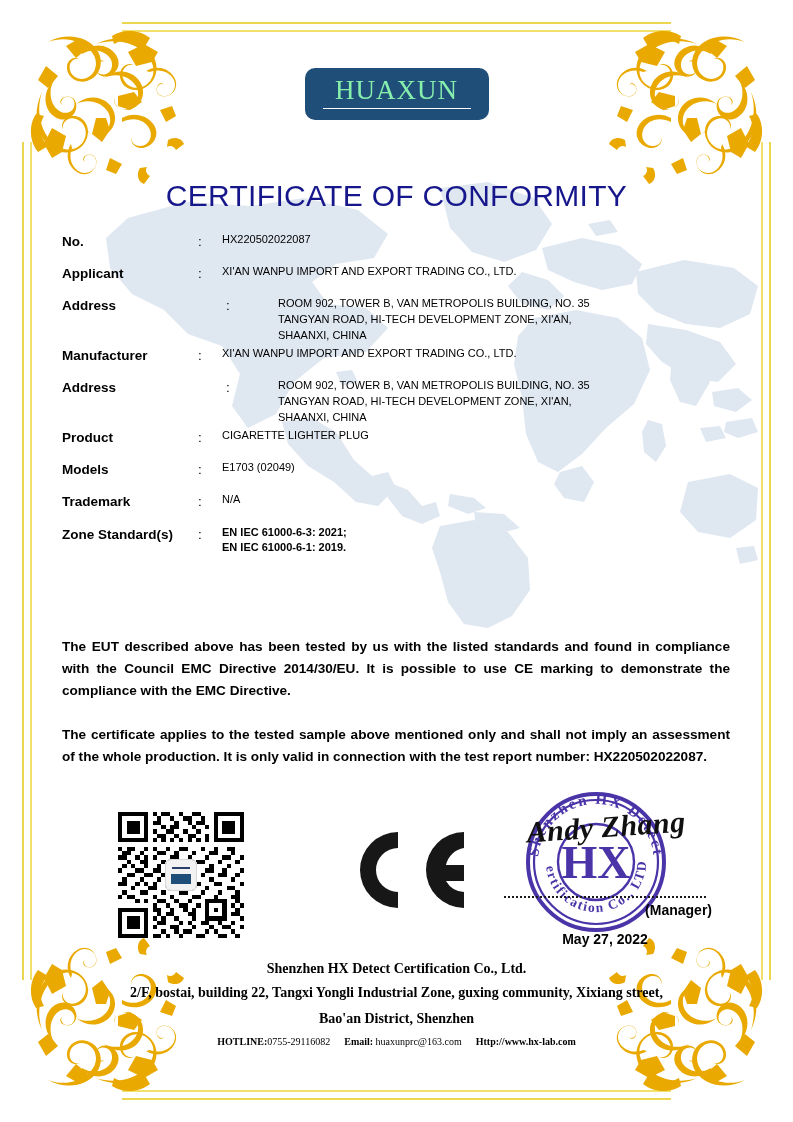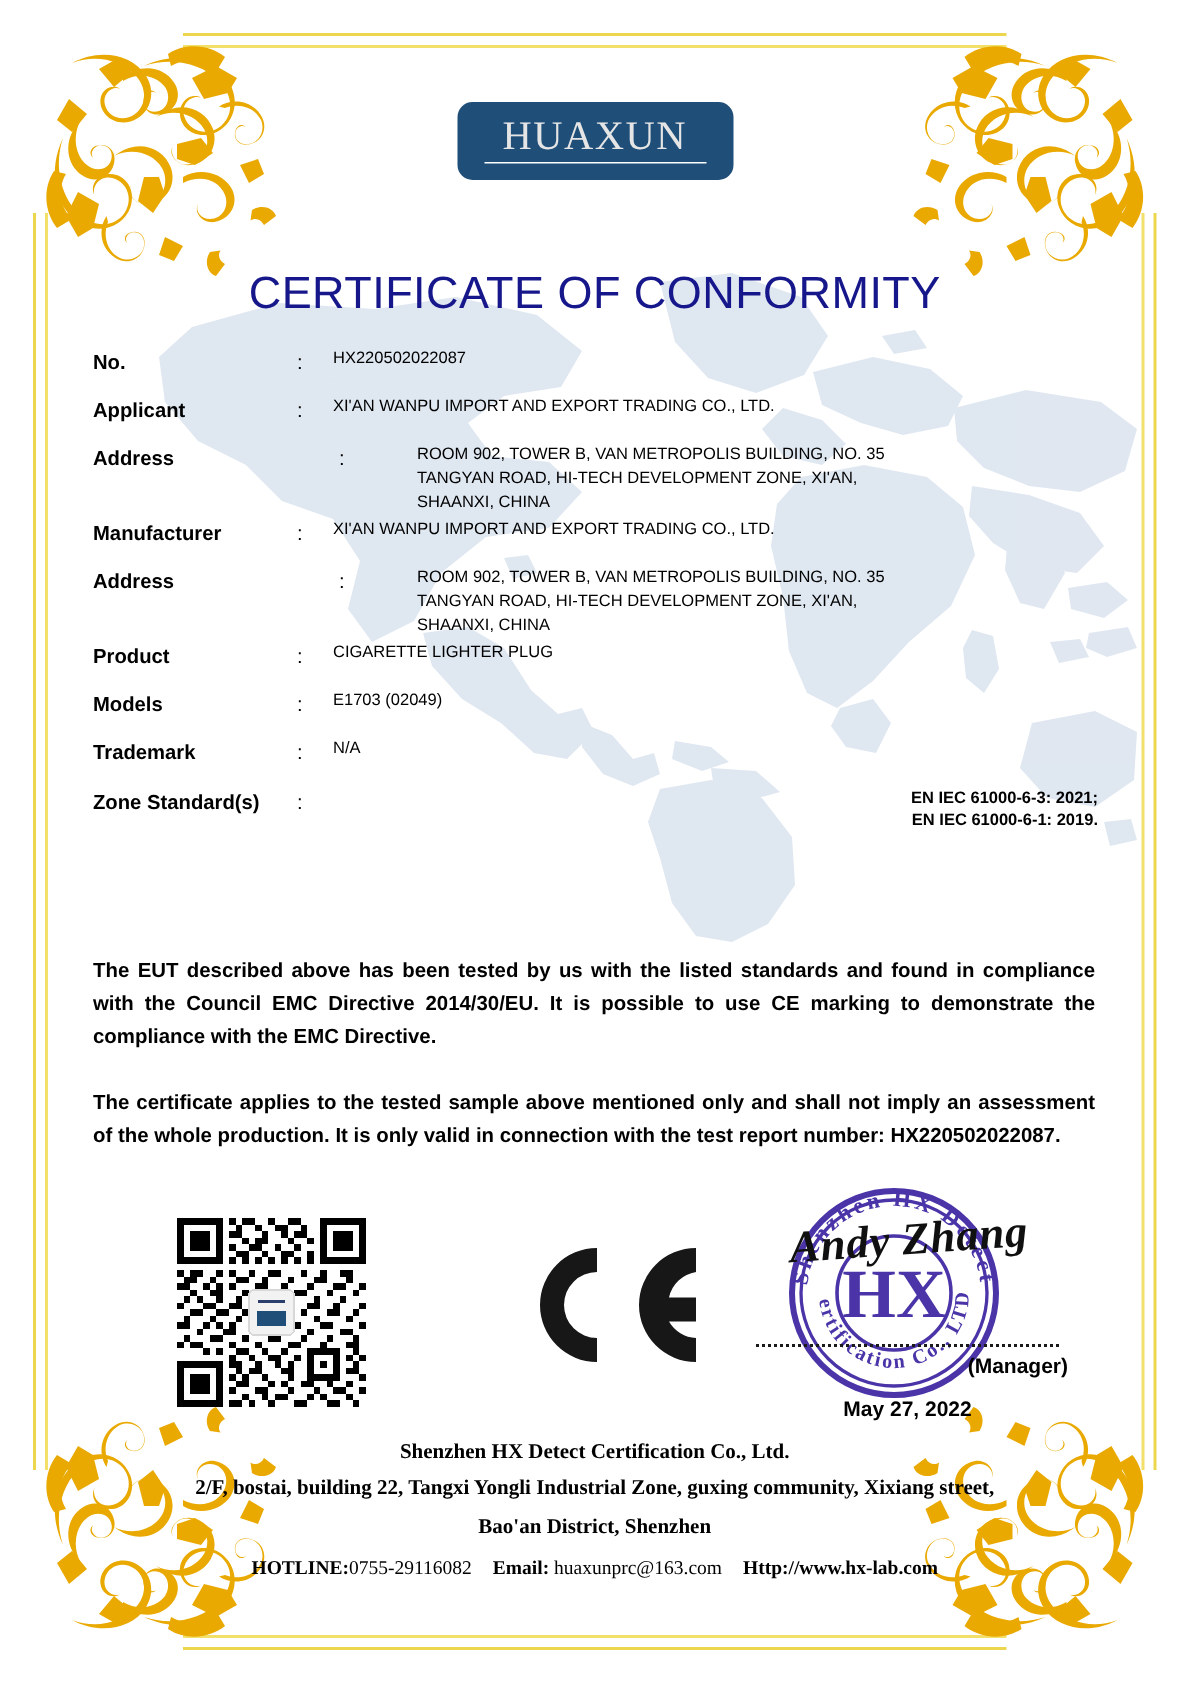--- a/index.html
+++ b/index.html
@@ -89,21 +89,21 @@
   }
   .logo-box {
     background: #1f4e79;
     border-radius: 10px;
     padding: 9px 18px 11px 18px;
     text-align: center;
     min-width: 148px;
   }
   .logo-main {
     font-family: "Liberation Serif", serif;
-    color: #e5e5e5;
+    color: #86efac;
     font-size: 27px;
     letter-spacing: 1px;
     line-height: 1;
     padding-bottom: 4px;
     border-bottom: 1.5px solid #ffffff;
     display: block;
   }
   .logo-sub {
     font-family: "Liberation Serif", serif;
     color: #ffffff;
@@ -153,21 +153,21 @@
     color: #000000;
     line-height: 1.42;
   }
   .dvalue {
     flex: 1 1 auto;
     font-size: 11px;
     color: #000000;
     line-height: 1.42;
     white-space: pre-line;
   }
-  .dvalue.bold { font-weight: bold; text-align: right; }
+  .dvalue.bold { font-weight: bold; }
 
   
   .paragraphs {
     position: absolute;
     left: 62px;
     top: 636px;
     width: 668px;
   }
   .para {
     font-size: 13.6px;
@@ -269,21 +269,21 @@
     font-size: 14px;
     font-weight: bold;
     line-height: 1.6;
   }
   .f-addr1, .f-addr2 {
     font-size: 14px;
     font-weight: bold;
     line-height: 1.85;
   }
   .f-contact {
-    font-size: 13px;
+    font-size: 10px;
     line-height: 2.0;
     white-space: nowrap;
   }
   .f-contact .k { font-weight: bold; }
   .f-contact .v { font-weight: normal; }
   .f-contact .gap { display: inline-block; width: 14px; }
   .f-contact .web { font-weight: bold; }
 </style>
 </head>
 <body>

